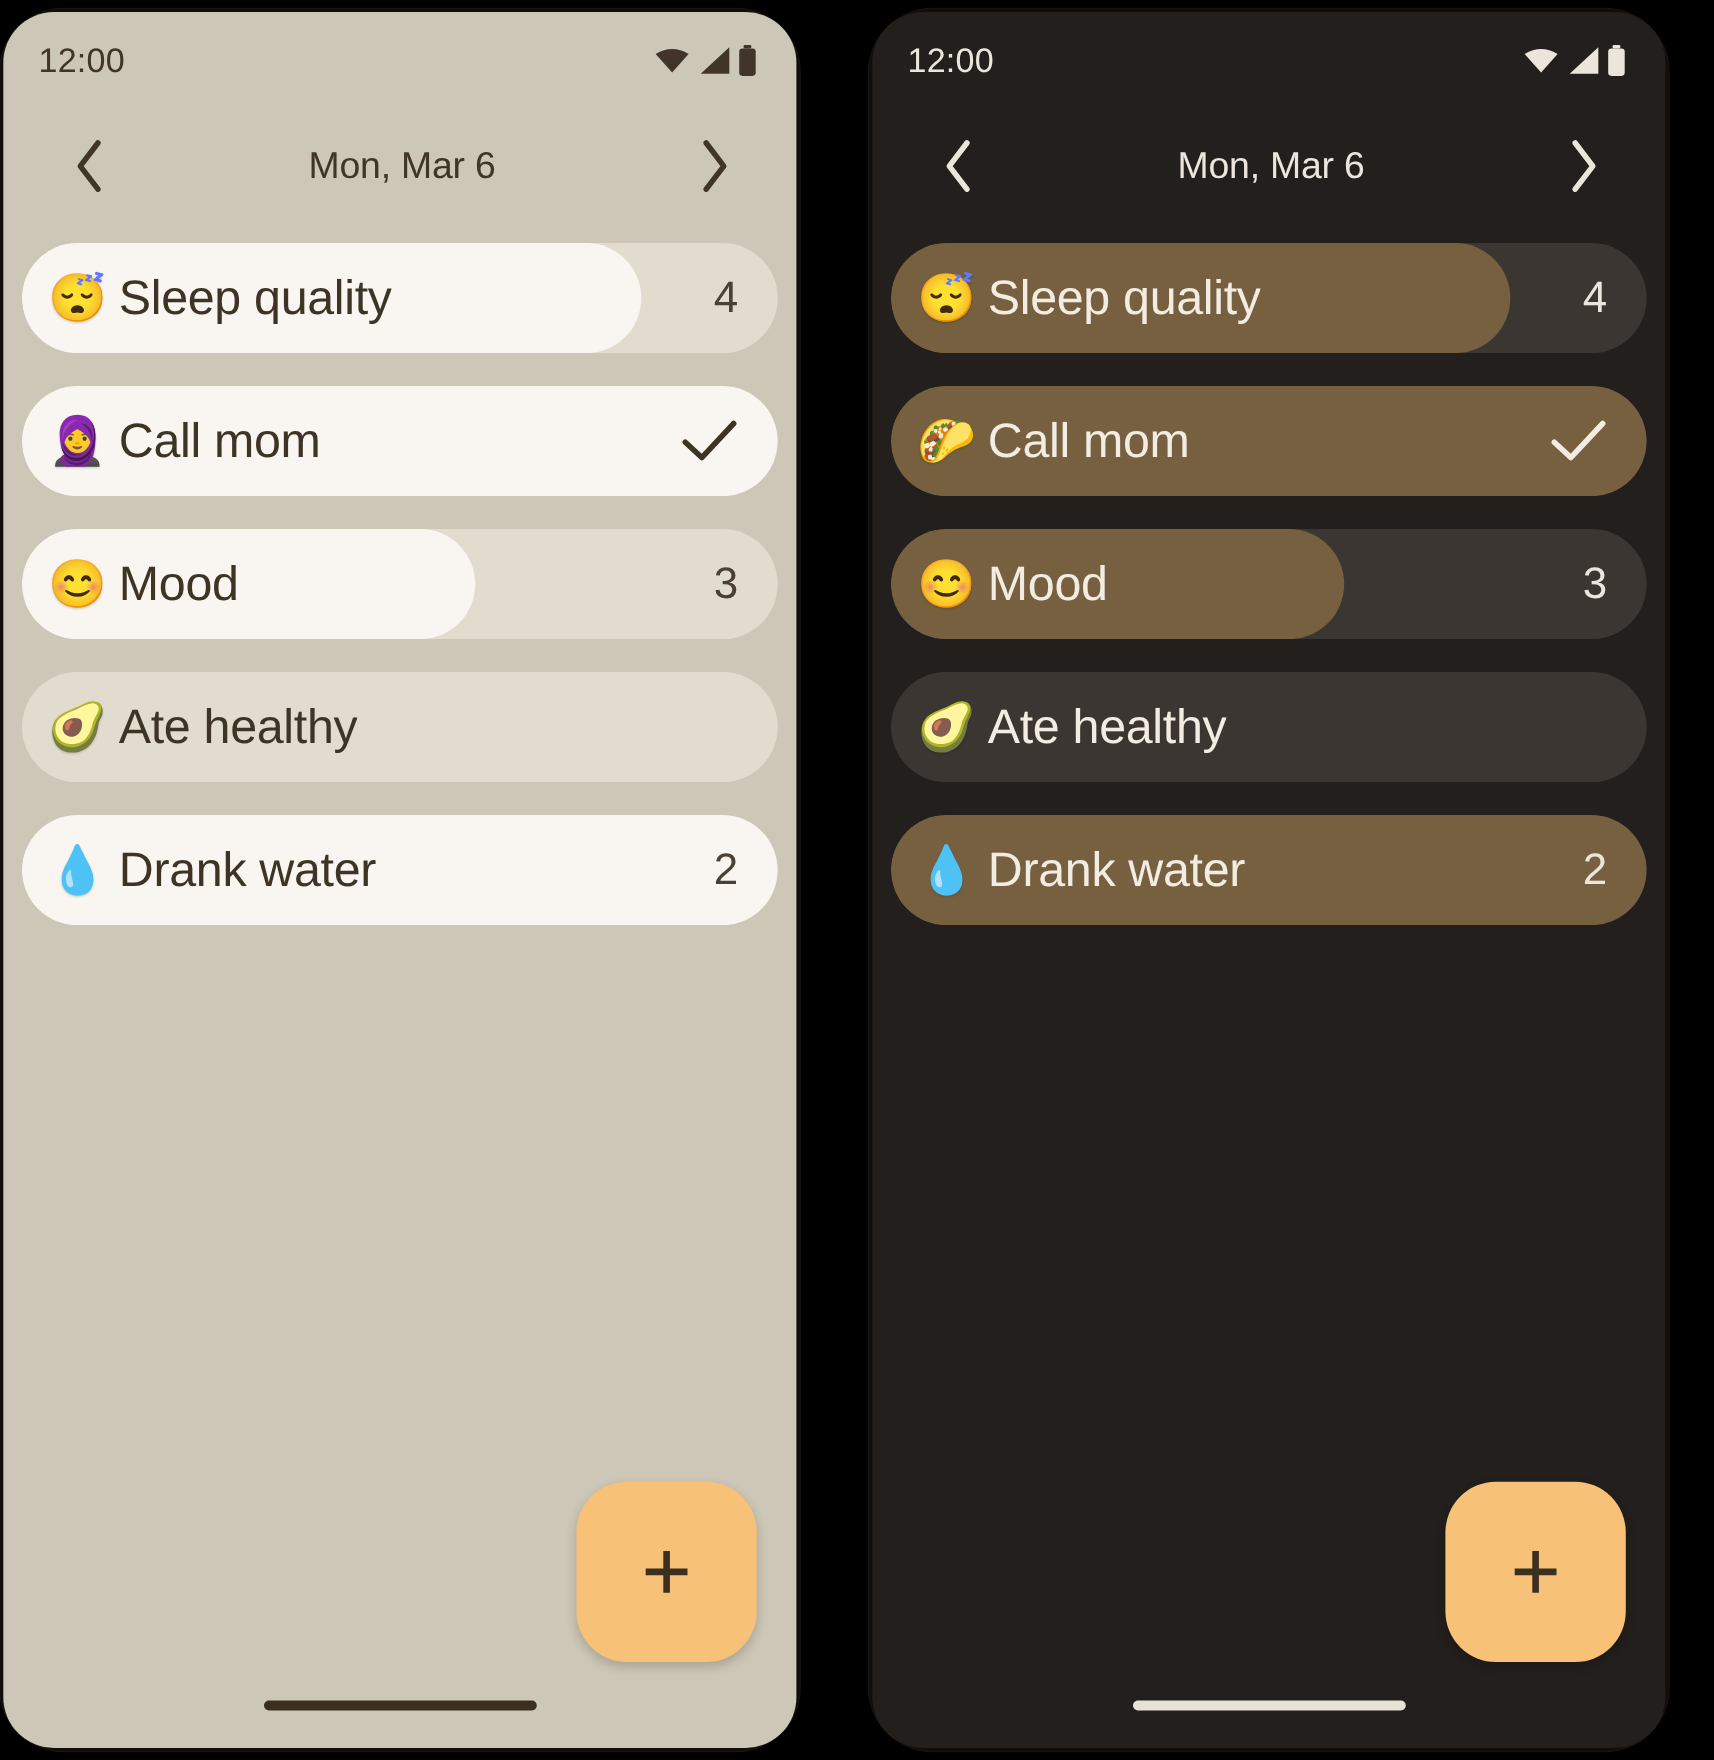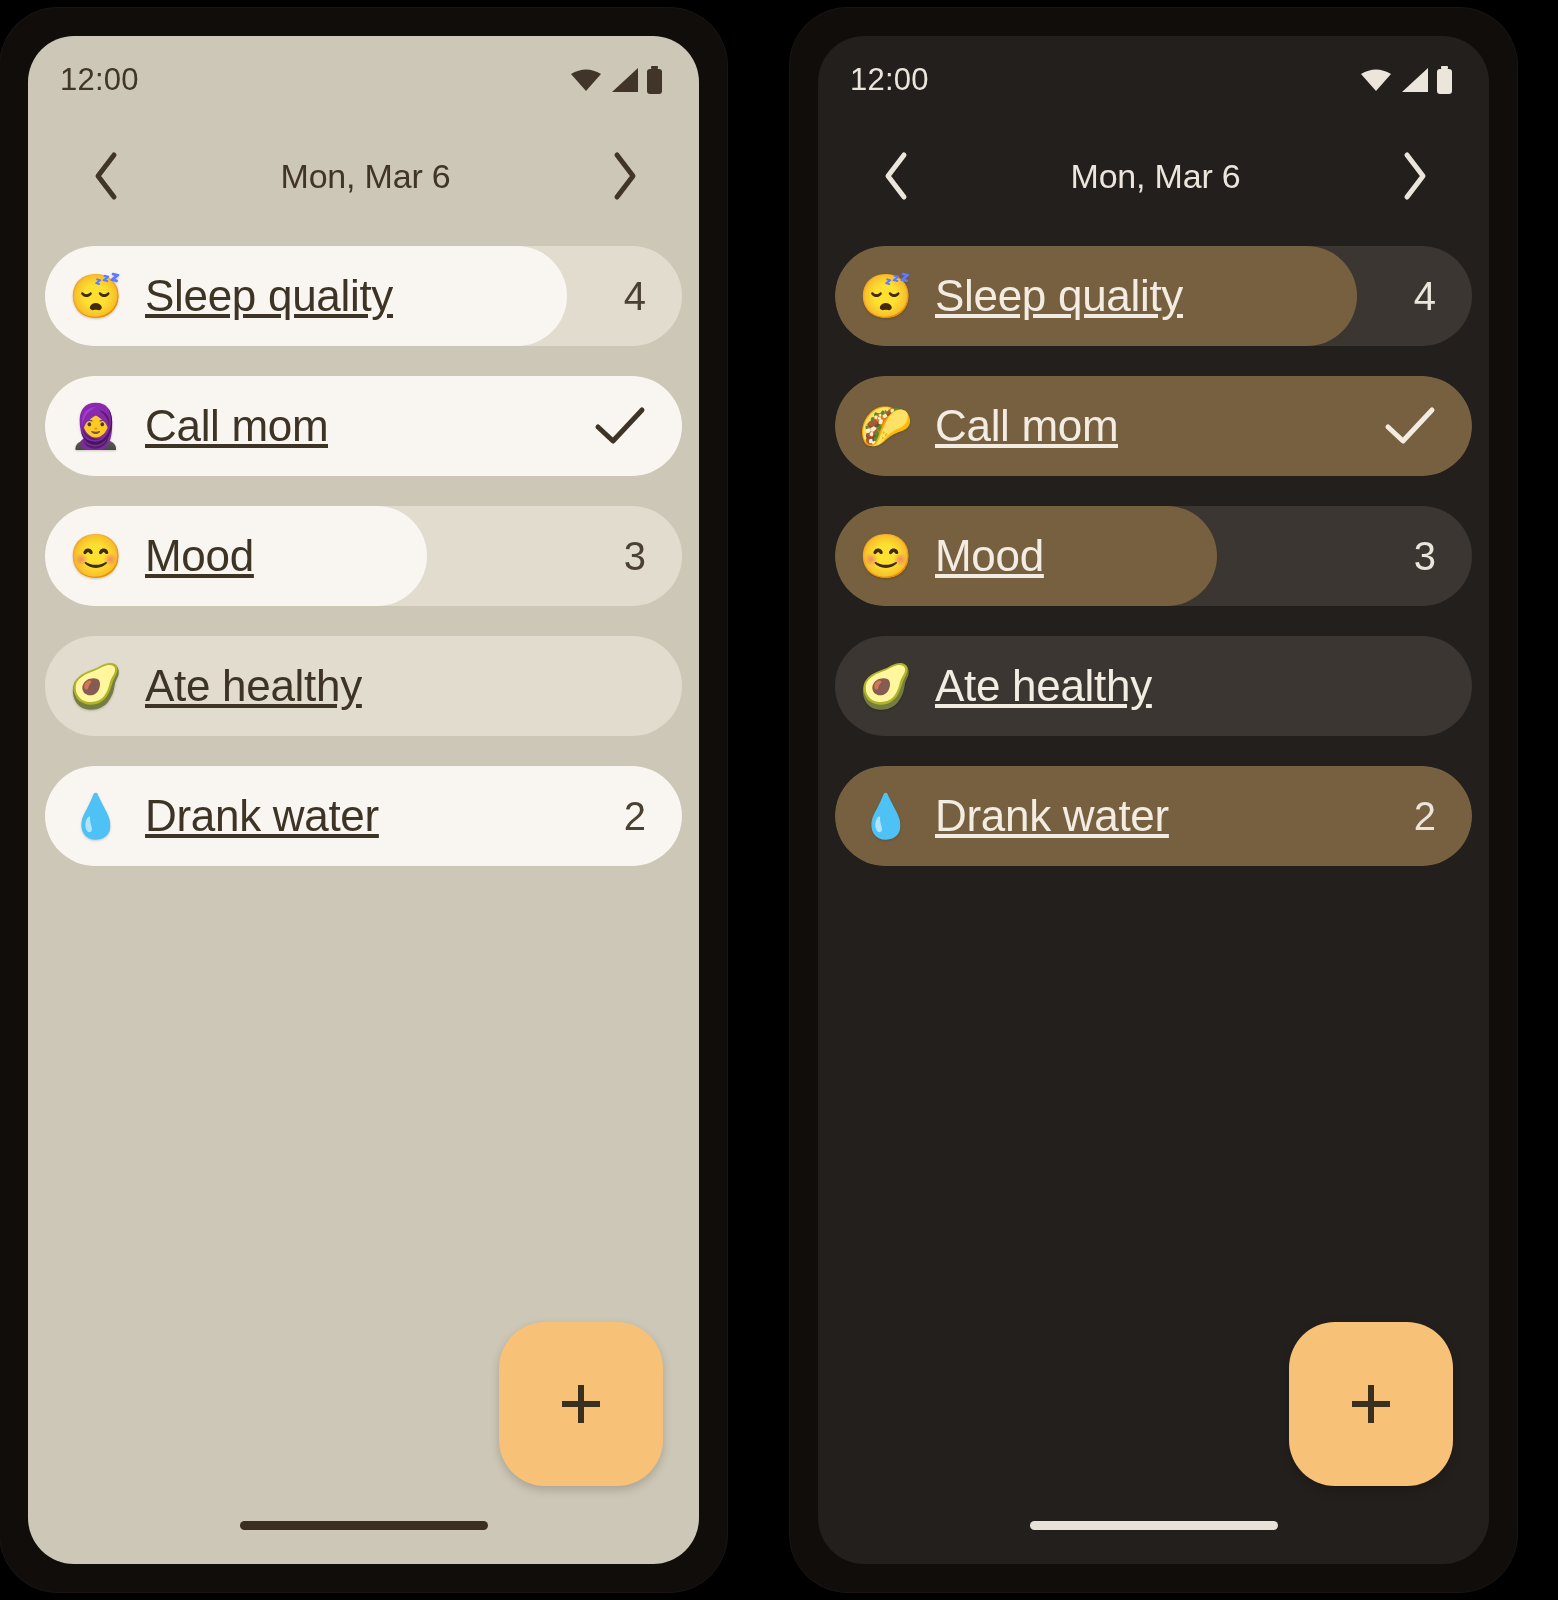--- a/index.html
+++ b/index.html
@@ -26,21 +26,21 @@
   }
 
   
   .phone {
     position: absolute;
     top: 8px;
     width: 727px;
     height: 1584px;
     background: #100d0b;
     border-radius: 58px;
-    padding: 28px;
+    padding: 3px;
     box-shadow: 0 0 0 1px #1a1512;
   }
   .phone.light-phone { left: 0px; }
   .phone.dark-phone  { left: 790px; }
 
   .screen {
     width: 100%;
     height: 100%;
     border-radius: 46px;
     overflow: hidden;
@@ -164,24 +164,23 @@
     width: 54px;
     flex: 0 0 auto;
     text-align: center;
     filter: drop-shadow(0 1px 1px rgba(0,0,0,.18));
   }
   .habit-name {
     font-size: 44px;
     font-weight: 400;
     color: var(--fill-text);
     letter-spacing: -0.3px;
-    margin-left: 22px;
+    margin-left: 10px;
     white-space: nowrap;
     overflow: hidden;
-    text-decoration: underline;
   }
   .habit-trailing {
     margin-left: auto;
     display: flex;
     align-items: center;
     justify-content: flex-end;
     min-width: 56px;
     flex: 0 0 auto;
   }
   .habit-value {

